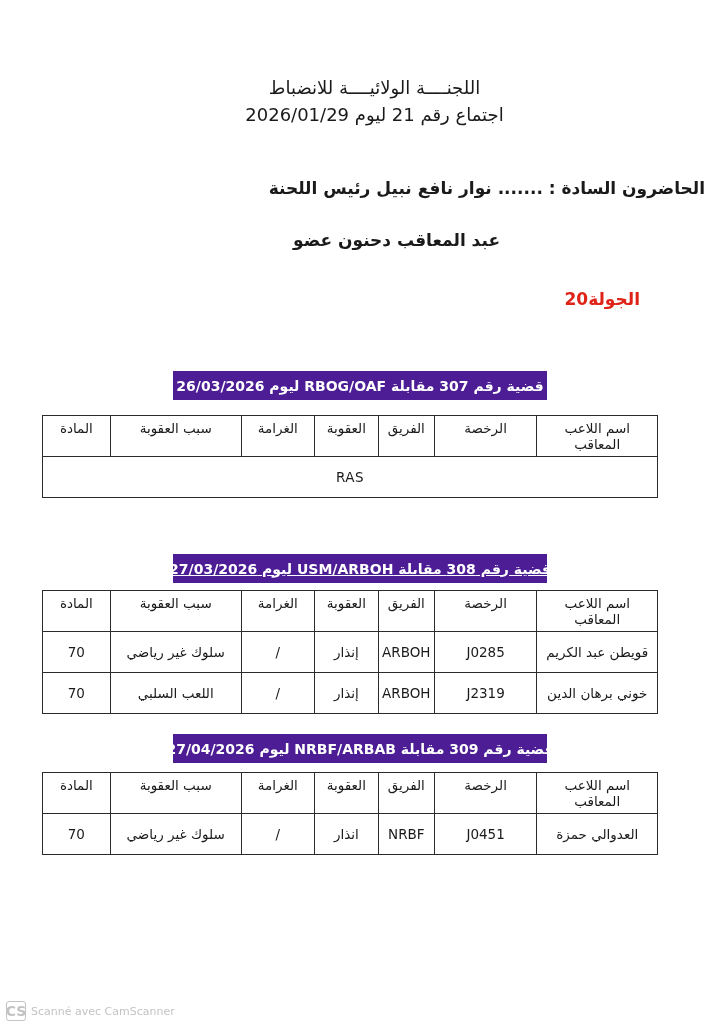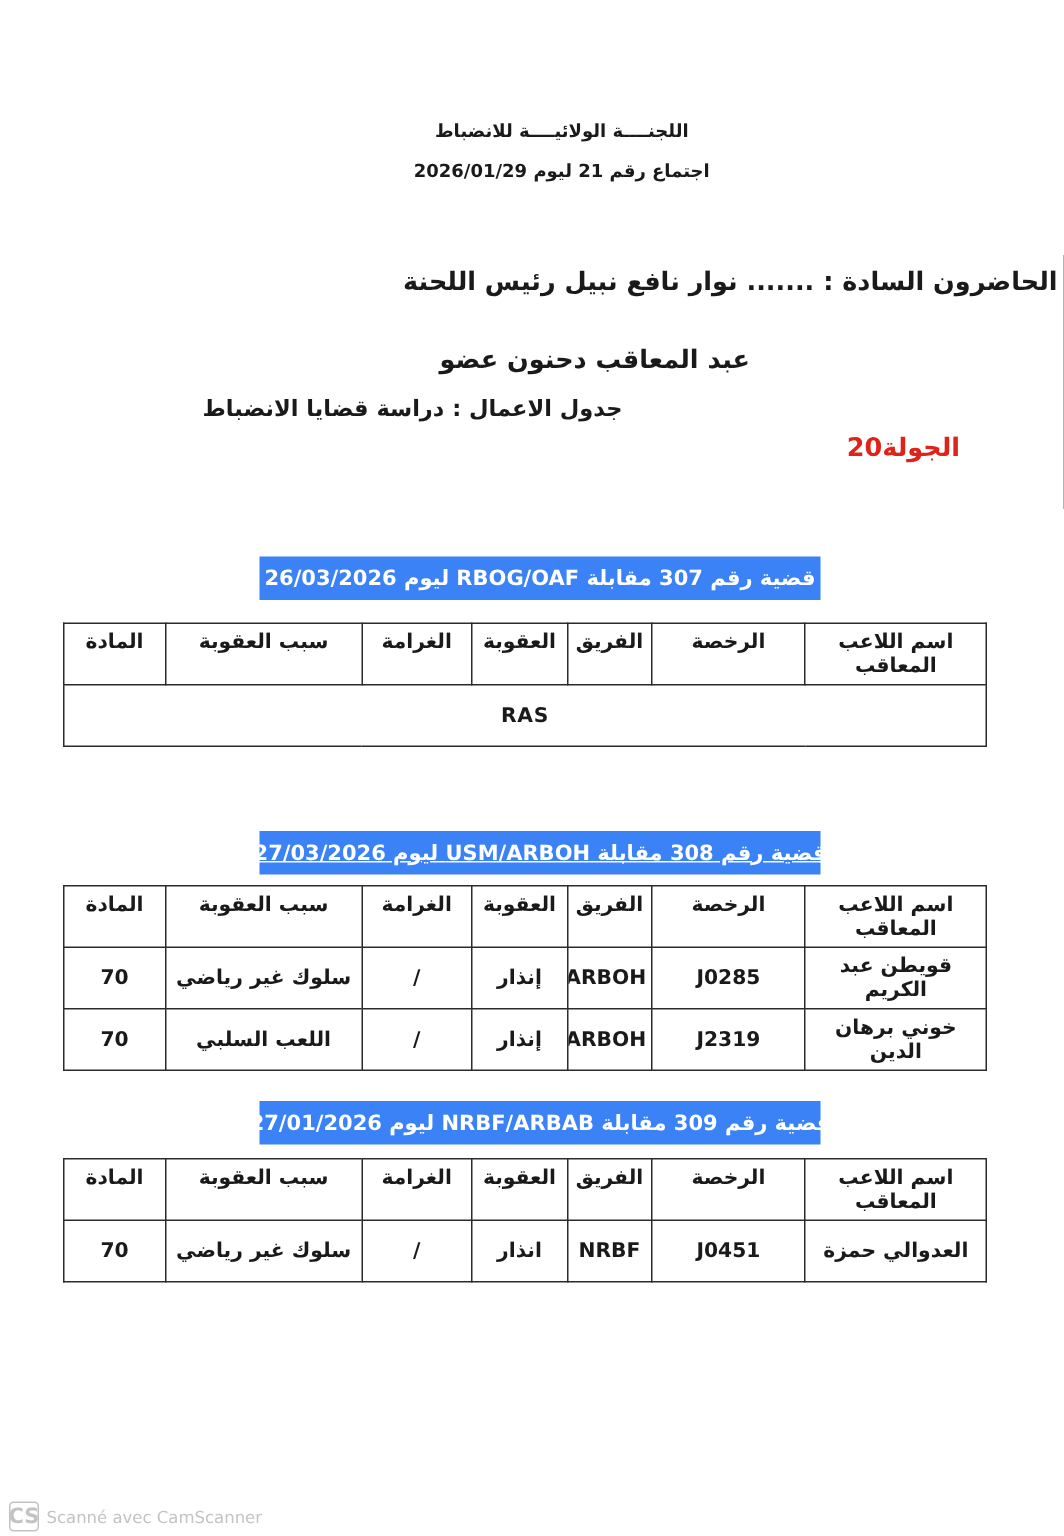--- a/index.html
+++ b/index.html
@@ -9,53 +9,53 @@
     margin:0 auto;
     background:#ffffff;
     overflow:hidden;
     font-family:"DejaVu Sans", sans-serif;
     color:#1a1a1a;
   }
   .abs{position:absolute;}
   .rtl{direction:rtl;unicode-bidi:embed;}
 
   .title-block{top:74px;left:60px;right:20px;text-align:center;}
-  .title-line{font-size:12px;font-weight:bold;line-height:27px;white-space:nowrap;text-align:center;}
+  .title-line{font-size:18px;font-weight:normal;line-height:27px;white-space:nowrap;text-align:center;}
 
   .att-line{font-size:17px;font-weight:bold;white-space:nowrap;}
   .att1{top:178px;right:4px;}
   .att2{top:204px;right:196px;}
   .att3{top:230px;right:209px;}
 
   .agenda{top:263px;right:294px;font-size:15px;font-weight:bold;white-space:nowrap;}
 
   .round{top:289px;right:69px;font-size:17px;font-weight:bold;color:#e02318;white-space:nowrap;}
 
   .banner{
-    background:#3b82f6;color:#ffffff;
+    background:#4c1d95;color:#ffffff;
     left:173px;width:374px;height:29px;
     display:flex;align-items:center;justify-content:center;
     font-size:14px;font-weight:bold;white-space:nowrap;
   }
   .banner1{top:371px;}
   .banner2{top:554px;text-decoration:underline;}
   .banner3{top:734px;}
 
   table.case{
     position:absolute;left:42px;width:616px;
     border-collapse:collapse;table-layout:fixed;
     direction:rtl;
   }
   .t1{top:415px;}
   .t2{top:590px;}
   .t3{top:772px;}
   table.case td,table.case th{
     border:1.6px solid #2b2b2b;
     text-align:center;
-    font-weight:bold;
+    font-weight:normal;
     font-size:13.5px;
     padding:2px 3px;
     overflow:hidden;
   }
   table.case th{vertical-align:top;height:34px;padding-top:4px;}
   table.case td{vertical-align:middle;height:36px;}
   .t2 th{height:37px;}
   .t3 td{height:38px;}
   td.note-cell{font-size:15px;letter-spacing:0.5px;}
   td.player{font-size:14px;}
@@ -78,21 +78,20 @@
 <div class="page">
 
   <div class="abs rtl title-block">
     <div class="title-line">اللجنــــة الولائيــــة للانضباط</div>
     <div class="title-line">اجتماع  رقم  21 ليوم 2026/01/29</div>
   </div>
 
   <div class="abs rtl att-line att1">الحاضرون السادة : .......  نوار نافع نبيل   رئيس اللحنة</div>
   <div class="abs rtl att-line att3">عبد المعاقب دحنون  عضو</div>
 
-  <div class="abs rtl agenda">جدول الاعمال :  دراسة قضايا الانضباط</div>
 
   <div class="abs rtl round">الجولة20</div>
 
   <div class="abs rtl banner banner1">قضية رقم 307 مقابلة  RBOG/OAF  ليوم 26/03/2026</div>
 
   <table class="case t1">
     <colgroup>
       <col style="width:19.6%">
         <col style="width:16.7%">
         <col style="width:9.1%">
@@ -153,21 +152,21 @@
       <td>J2319</td>
       <td>ARBOH</td>
       <td>إنذار</td>
       <td>/</td>
       <td>اللعب السلبي</td>
       <td>70</td>
     </tr>
   </tbody>
     </table>
 
-  <div class="abs rtl banner banner3">قضية رقم 309 مقابلة NRBF/ARBAB  ليوم 27/01/2026</div>
+  <div class="abs rtl banner banner3">قضية رقم 309 مقابلة NRBF/ARBAB  ليوم 27/04/2026</div>
 
   <table class="case t3">
     <colgroup>
       <col style="width:19.6%">
         <col style="width:16.7%">
         <col style="width:9.1%">
         <col style="width:10.4%">
         <col style="width:11.9%">
         <col style="width:21.3%">
         <col style="width:11%">

